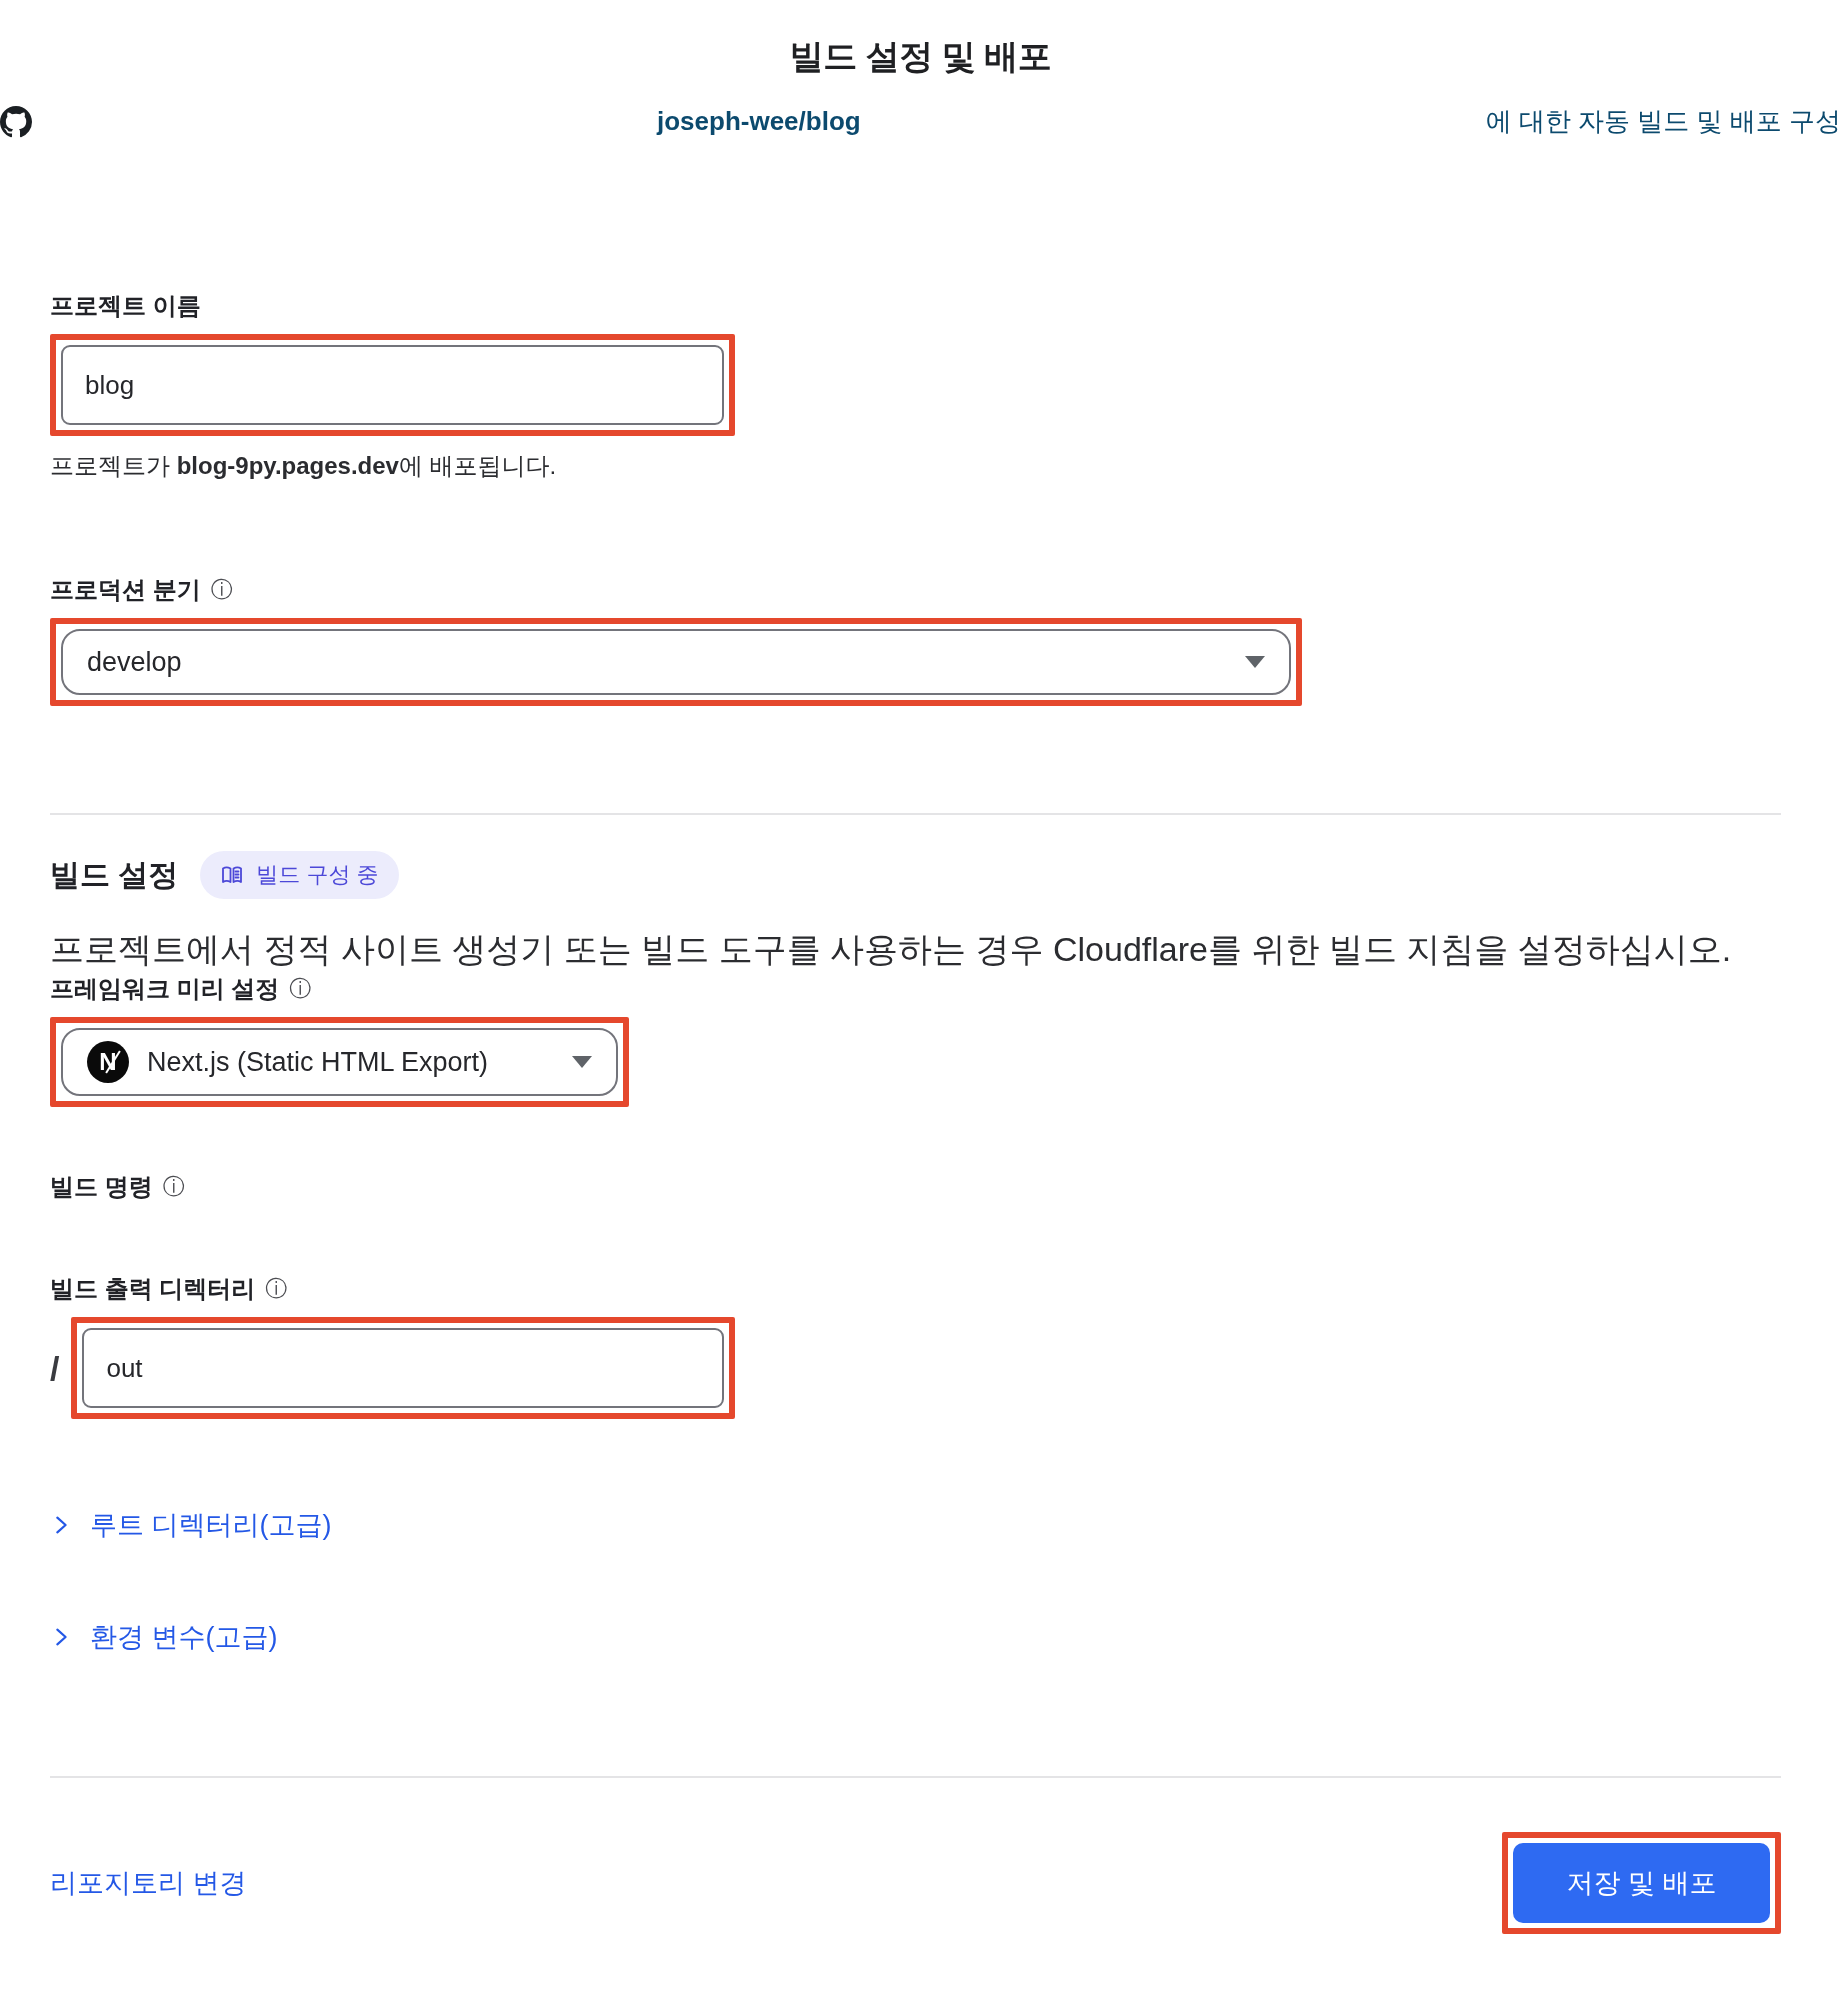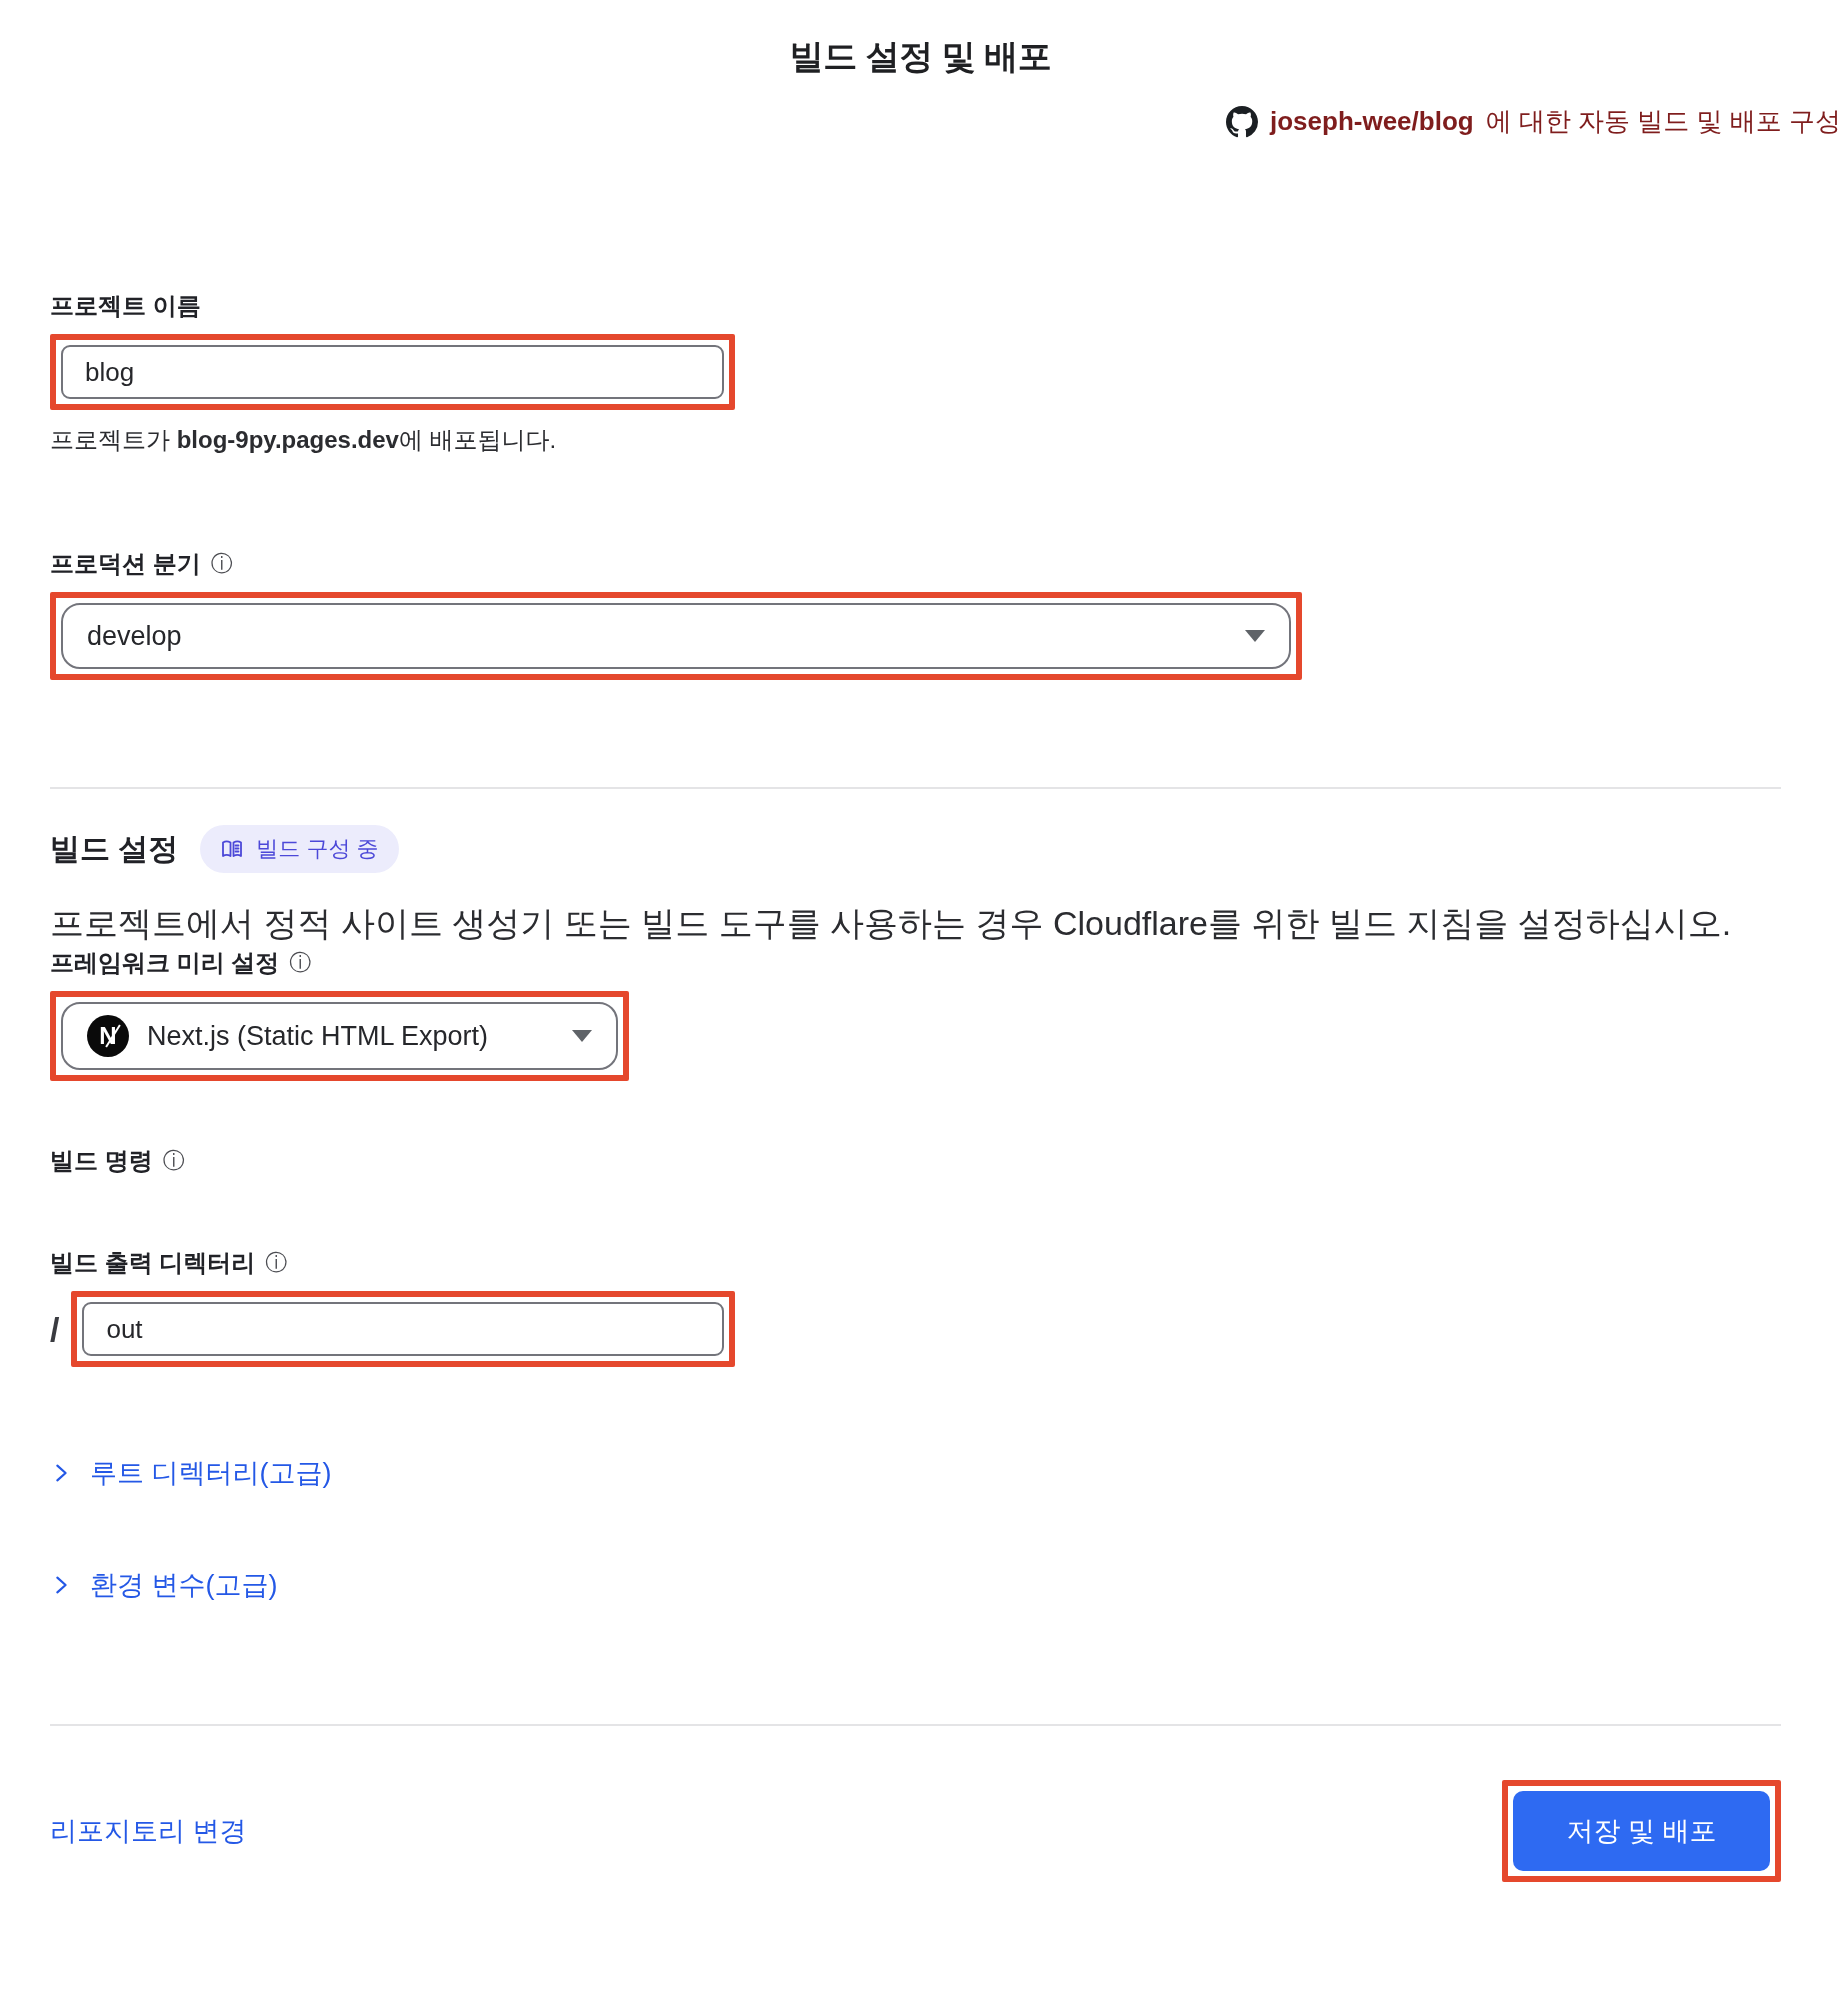--- a/index.html
+++ b/index.html
@@ -2,37 +2,37 @@
 <html><head>
 <meta charset="utf-8">
 <style>
   * { box-sizing: border-box; margin: 0; padding: 0; }
   html,body { width:1841px; height:2008px; background:#ffffff; overflow:hidden;
     font-family:"Liberation Sans","DejaVu Sans",sans-serif; color:#232429; }
 
   
   .header { padding-top:34px; text-align:center; }
   .page-title { font-size:34px; font-weight:700; letter-spacing:-0.5px; color:#1f2023; }
-  .subtitle { margin-top:24px; display:flex; justify-content:flex-end; align-items:center;
-    gap:12px; font-size:26px; color:#7f1d1d; }
+  .subtitle { margin-top:24px; display:flex; justify-content:space-between; align-items:center;
+    gap:12px; font-size:26px; color:#0c4a6e; }
   .subtitle .repo { font-weight:700; }
   .gh-icon { width:32px; height:32px; display:block; }
 
   
   .content { padding:0 60px 0 50px; }
 
   .field-label { display:flex; align-items:center; gap:10px;
     font-size:24px; font-weight:700; color:#212227; margin-bottom:12px; }
   .info-glyph { font-size:22px; font-weight:400; color:#4c4d52; }
 
   
   .annotation { display:inline-block; border:6px solid #e5482d; padding:5px;
     border-radius:2px; background:transparent; }
 
-  .text-input { height:54px; border:2px solid #73747b; border-radius:9px;
+  .text-input { height:80px; border:2px solid #73747b; border-radius:9px;
     font-size:26px; color:#26272b; padding:0 22px; background:#fff; outline:none;
     font-family:"Liberation Sans","DejaVu Sans",sans-serif; }
 
   .select-box { display:flex; align-items:center; border:2px solid #73747b;
     border-radius:19px; background:#fff; font-size:27px; color:#26272b;
     padding:0 24px; cursor:pointer; }
   .caret { width:0; height:0; border-left:10px solid transparent;
     border-right:10px solid transparent; border-top:12px solid #5f6368; margin-left:auto; }
 
   .helper { margin-top:14px; font-size:24px; color:#2b2c30; }

